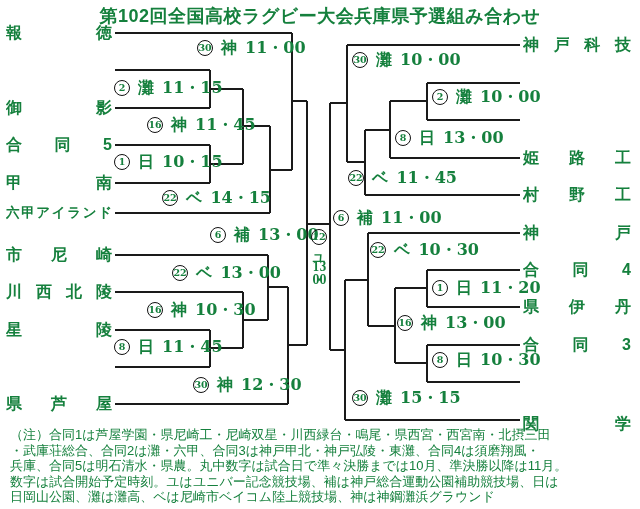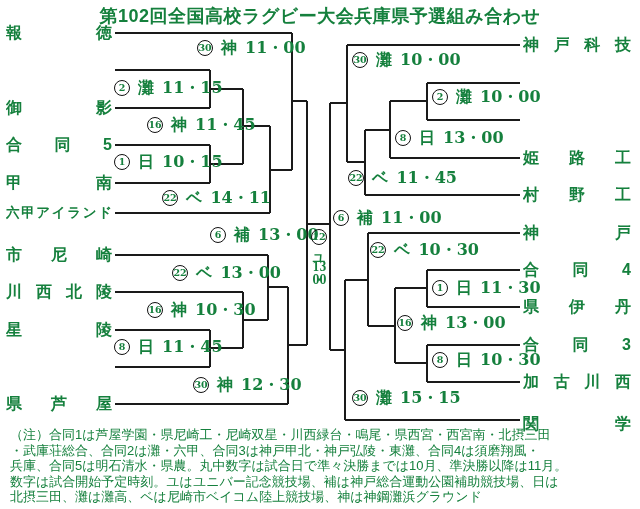--- a/index.html
+++ b/index.html
@@ -117,21 +117,20 @@
   <div class="team tl" style="top:320px">星陵</div>
   <div class="team tl" style="top:394px">県芦屋</div>
 
   <div class="team tr" style="top:35px">神戸科技</div>
   <div class="team tr" style="top:148px">姫路工</div>
   <div class="team tr" style="top:185px">村野工</div>
   <div class="team tr" style="top:223px">神戸</div>
   <div class="team tr" style="top:260px">合同4</div>
   <div class="team tr" style="top:297px">県伊丹</div>
   <div class="team tr" style="top:335px">合同3</div>
-  <div class="team tr" style="top:372px">加古川西</div>
   <div class="team tr" style="top:414px">関学</div>
 
   <div class="sched" style="left:197px;top:38px">
       <span class="circ">30</span>
       <span>神</span>
       <span>11・00</span>
     </div>
   <div class="sched" style="left:114px;top:78px">
       <span class="circ">2</span>
       <span>灘</span>
@@ -143,21 +142,21 @@
       <span>11・45</span>
     </div>
   <div class="sched" style="left:114px;top:152px">
       <span class="circ">1</span>
       <span>日</span>
       <span>10・15</span>
     </div>
   <div class="sched" style="left:162px;top:188px">
       <span class="circ">22</span>
       <span>ベ</span>
-      <span>14・11</span>
+      <span>14・15</span>
     </div>
   <div class="sched" style="left:210px;top:225px">
       <span class="circ">6</span>
       <span>補</span>
       <span>13・00</span>
     </div>
   <div class="sched" style="left:172px;top:263px">
       <span class="circ">22</span>
       <span>ベ</span>
       <span>13・00</span>
@@ -204,21 +203,21 @@
       <span>11・00</span>
     </div>
   <div class="sched" style="left:370px;top:240px">
       <span class="circ">22</span>
       <span>ベ</span>
       <span>10・30</span>
     </div>
   <div class="sched" style="left:432px;top:278px">
       <span class="circ">1</span>
       <span>日</span>
-      <span>11・30</span>
+      <span>11・20</span>
     </div>
   <div class="sched" style="left:397px;top:313px">
       <span class="circ">16</span>
       <span>神</span>
       <span>13・00</span>
     </div>
   <div class="sched" style="left:432px;top:350px">
       <span class="circ">8</span>
       <span>日</span>
       <span>10・30</span>
@@ -229,16 +228,16 @@
       <span>15・15</span>
     </div>
 
   <div class="final-label"><span class="circ">12</span><span>ユ</span><span class="tcy">13</span><span>・</span><span class="tcy">00</span></div>
 
   <div id="notes">
     <div>（注）合同1は芦屋学園・県尼崎工・尼崎双星・川西緑台・鳴尾・県西宮・西宮南・北摂三田</div>
     <div>・武庫荘総合、合同2は灘・六甲、合同3は神戸甲北・神戸弘陵・東灘、合同4は須磨翔風・</div>
     <div>兵庫、合同5は明石清水・県農。丸中数字は試合日で準々決勝までは10月、準決勝以降は11月。</div>
     <div>数字は試合開始予定時刻。ユはユニバー記念競技場、補は神戸総合運動公園補助競技場、日は</div>
-    <div>北摂三田、灘は灘高、ベは尼崎市ベイコム陸上競技場、神は神鋼灘浜グラウンド</div>
+    <div>日岡山公園、灘は灘高、ベは尼崎市ベイコム陸上競技場、神は神鋼灘浜グラウンド</div>
   </div>
 
 </div>
 
 </body></html>

